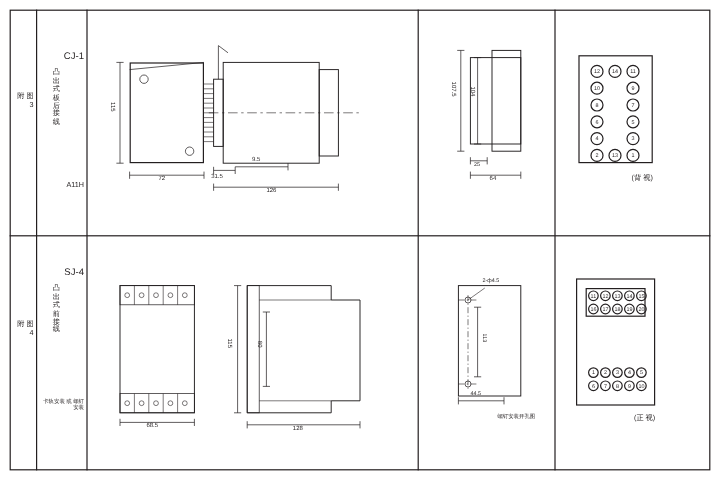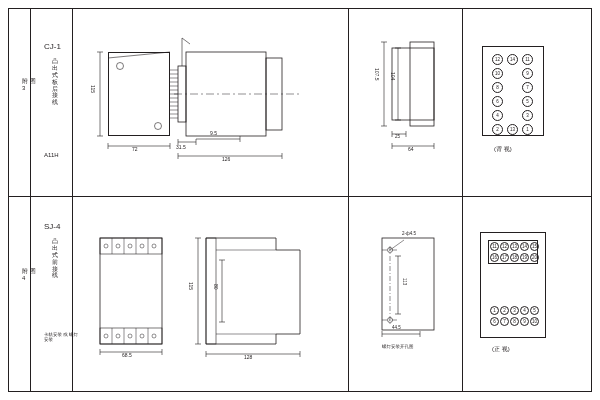--- a/index.html
+++ b/index.html
@@ -2,21 +2,21 @@
 <html><head>
 <meta charset="utf-8">
 <style>
   html,body{margin:0;padding:0;background:#ffffff;}
   body{font-family:"Liberation Sans","DejaVu Sans",sans-serif;}
   #sheet{position:relative;width:600px;height:400px;background:#fff;overflow:hidden;}
   .frame{position:absolute;border:1px solid #231f20;box-sizing:border-box;}
   .vline{position:absolute;background:#231f20;width:1px;}
   .hline{position:absolute;background:#231f20;height:1px;}
   .lbl{position:absolute;color:#231f20;line-height:1.05;white-space:pre;}
-  .ctext{position:absolute;color:#231f20;text-align:left;line-height:1.15;margin-left:12px;}
+  .ctext{position:absolute;color:#231f20;text-align:right;line-height:1.15;}
   .box{position:absolute;border:1px solid #231f20;box-sizing:border-box;}
   .tiny{font-size:5px;}
   .xtiny{font-size:4.5px;}
   .sm{font-size:6px;}
   .md{font-size:8px;}
   .pin{position:absolute;border:1px solid #231f20;border-radius:50%;box-sizing:border-box;font-size:4.5px;text-align:center;color:#231f20;}
   svg{position:absolute;left:0;top:0;overflow:visible;}
 </style>
 </head>
 <body>

